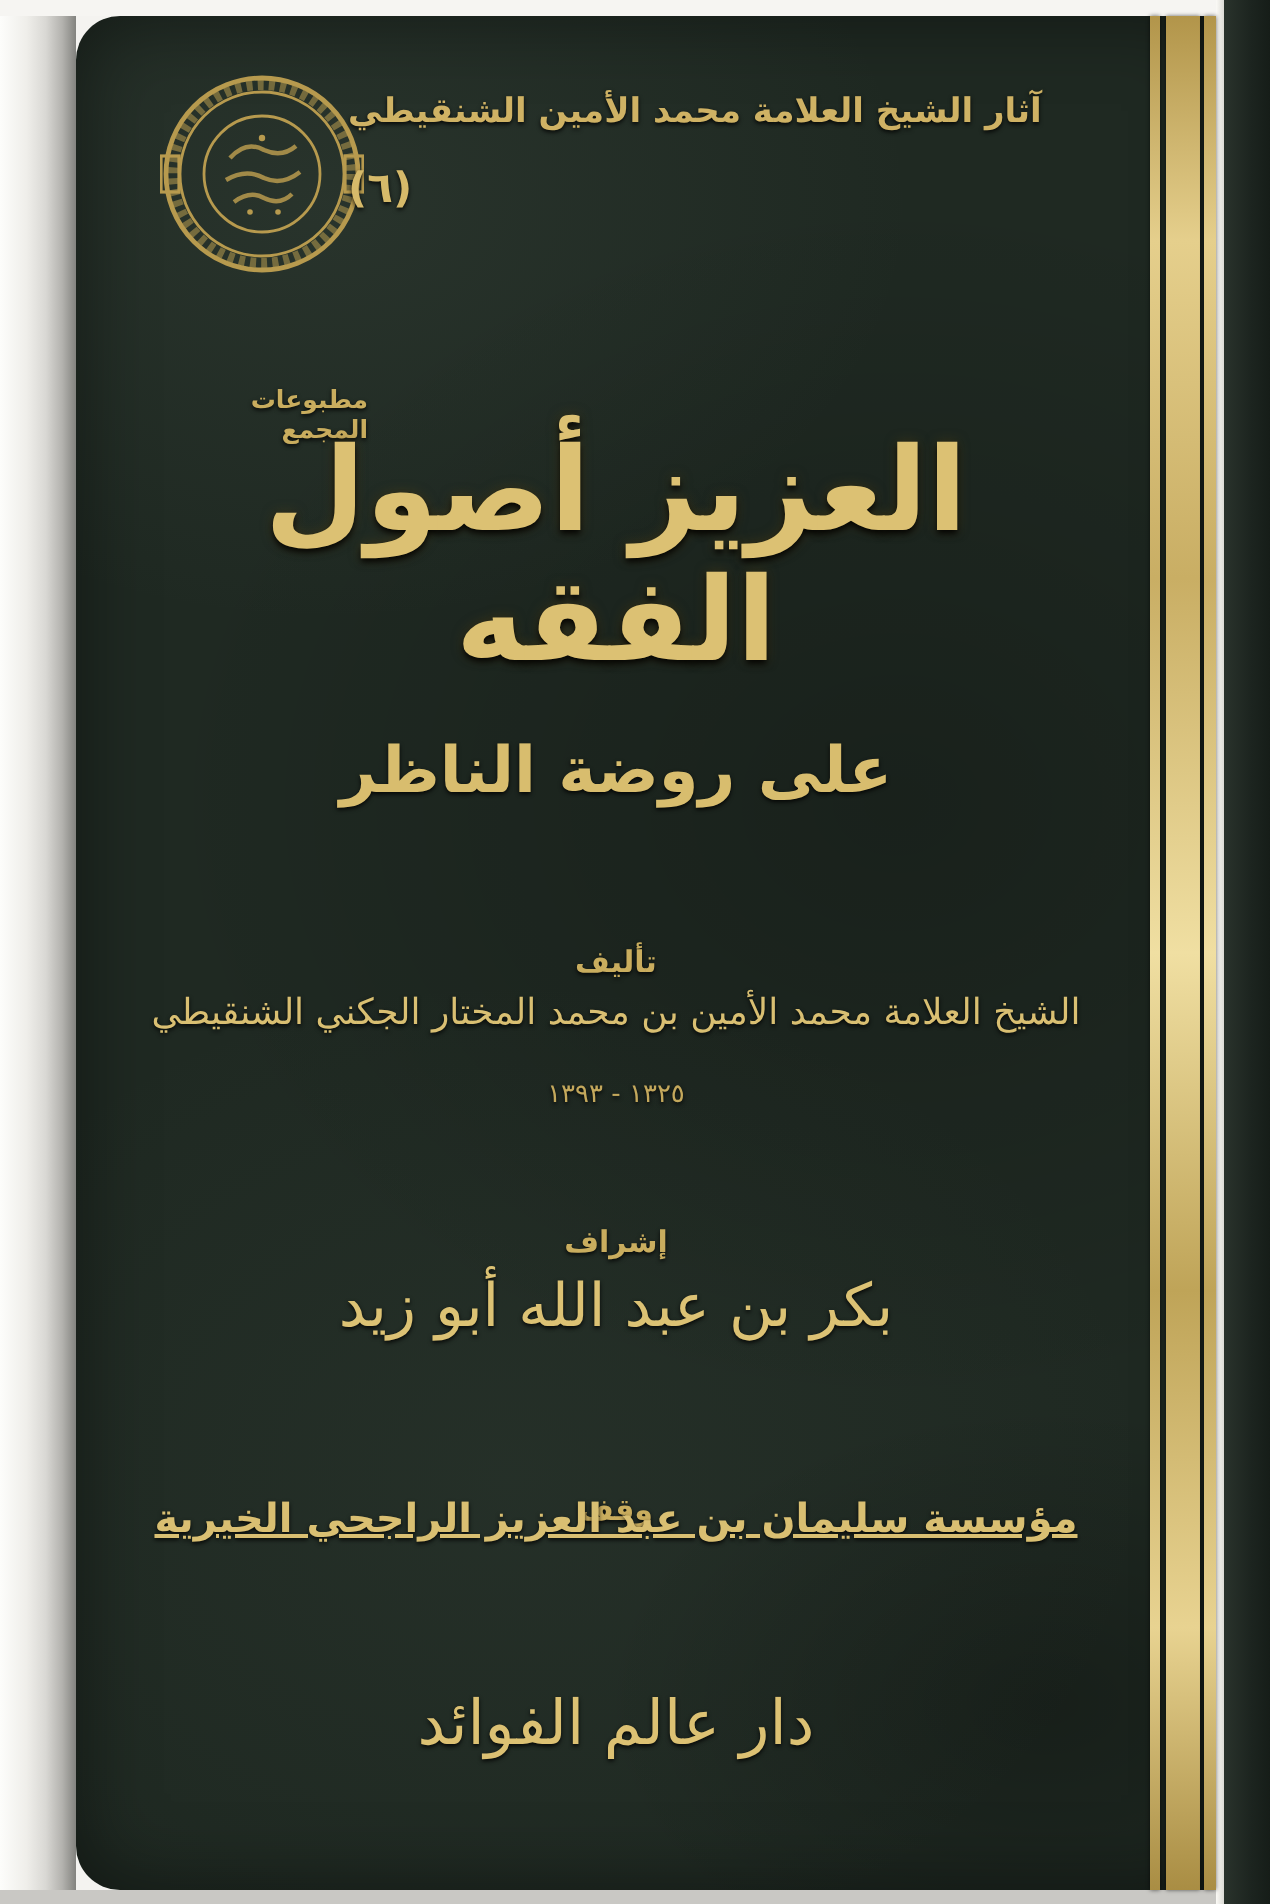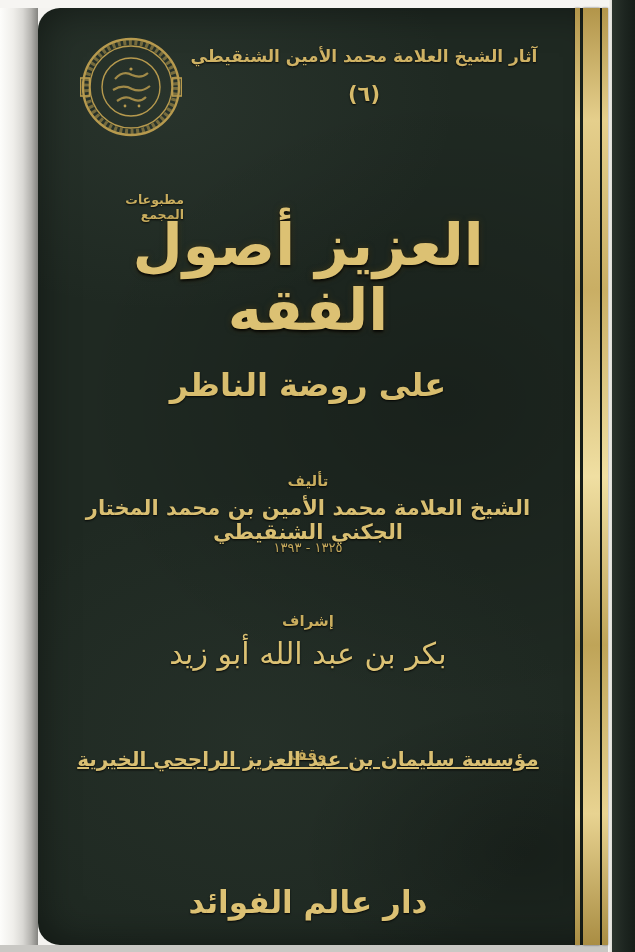--- a/index.html
+++ b/index.html
@@ -48,36 +48,36 @@
   .gold-band.mid{left:602px;width:6px;}
 
   
   .txt{
     position:absolute;left:20px;width:500px;text-align:center;
     color:#d9bf72;direction:rtl;
     text-shadow:0 1px 2px rgba(0,0,0,0.85);
   }
   .label{font-size:15px;font-weight:bold;color:#c9ad5e;}
   .series-block{
-    position:absolute;top:38px;right:54px;width:380px;text-align:center;
+    position:absolute;top:38px;right:54px;width:380px;text-align:left;
     color:#cfb264;direction:rtl;text-shadow:0 1px 2px rgba(0,0,0,0.85);
   }
   .series-title{font-size:17px;font-weight:bold;}
   .series-number{font-size:21px;font-weight:bold;margin-top:16px;color:#d6ba6a;}
   .main-title{top:205px;font-size:58px;font-weight:bold;line-height:1.12;color:#dcc173;
     text-shadow:0 2px 3px rgba(0,0,0,0.9),0 0 6px rgba(90,70,20,0.5);}
   .subtitle{top:358px;font-size:32px;font-weight:bold;color:#d8bd6e;}
   .author-label{top:464px;}
-  .author-name{top:488px;font-size:21px;font-weight:bold;}
+  .author-name{top:488px;font-size:18px;font-weight:normal;}
   .author-dates{top:532px;font-size:13px;color:#c4a85c;direction:ltr;}
   .supervisor-label{top:604px;}
   .supervisor-name{top:628px;font-size:30px;font-weight:normal;color:#dcc274;}
   .waqf-label{top:738px;}
   .waqf-name{top:739px;font-size:20px;font-weight:bold;text-decoration:underline;}
-  .publisher-name{top:876px;font-size:31px;font-weight:bold;color:#dcc173;}
+  .publisher-name{top:836px;font-size:31px;font-weight:normal;color:#dcc173;}
   .publisher-tagline{top:896px;font-size:13px;color:#c2a658;}
 
   
   .seal{position:absolute;left:42px;top:28px;width:102px;height:102px;}
   .seal-caption{
     position:absolute;left:40px;top:136px;width:106px;text-align:right;
     font-size:12.5px;font-weight:bold;color:#c9ad5e;direction:rtl;
     text-shadow:0 1px 2px rgba(0,0,0,0.85);
     margin-top:48px;
   }

